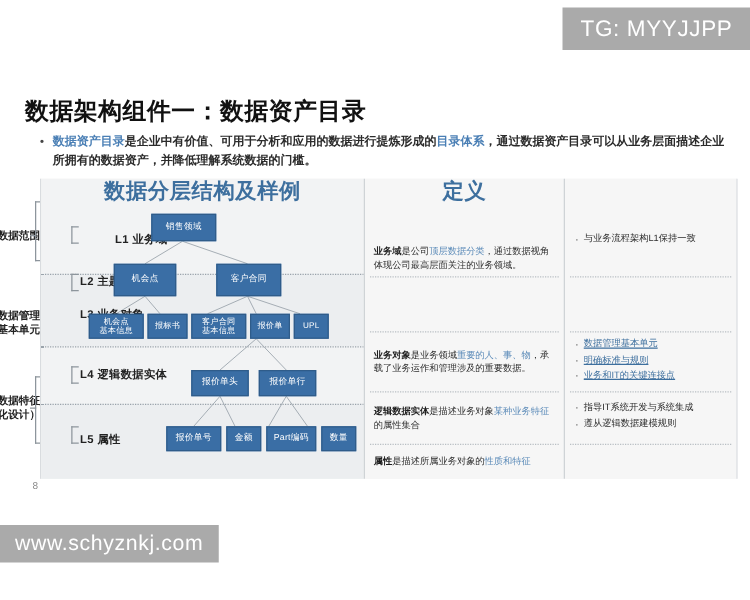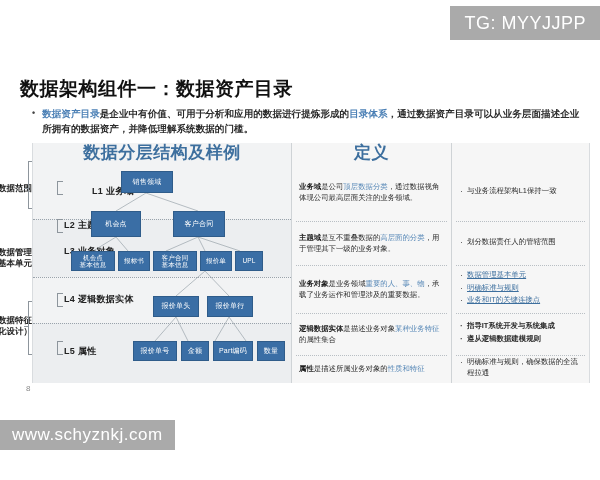--- a/index.html
+++ b/index.html
@@ -231,28 +231,25 @@
       <div class="node" style="left:100px;top:178px;width:44px;height:20px;">报价单号</div>
       <div class="node" style="left:148px;top:178px;width:28px;height:20px;">金额</div>
       <div class="node" style="left:180px;top:178px;width:40px;height:20px;">Part编码</div>
       <div class="node" style="left:224px;top:178px;width:28px;height:20px;">数量</div>
     </div>
   </div>
 
   <div class="col" id="col-def">
     <div class="col-head">定义</div>
 
-    <div class="cell" style="top:20px;height:58px;">
+    <div class="cell" style="top:20px;height:58px;align-items:flex-end;">
       <div class="inner"><span class="b">业务域</span><span>是公司</span><span class="blue">顶层数据分类</span><span>，通过数据视角体现公司最高层面关注的业务领域。</span></div>
     </div>
     <div class="cell-div" style="top:78px;"></div>
 
-    <div class="cell" style="top:78px;height:44px;">
-      <div class="inner"><span class="b">主题域</span><span>是互不重叠数据的</span><span class="blue">高层面的分类</span><span>，用于管理其下一级的业务对象。</span></div>
-    </div>
     <div class="cell-div" style="top:122px;"></div>
 
     <div class="cell" style="top:122px;height:48px;">
       <div class="inner"><span class="b">业务对象</span><span>是业务领域</span><span class="blue">重要的人、事、物</span><span>，承载了业务运作和管理涉及的重要数据。</span></div>
     </div>
     <div class="cell-div" style="top:170px;"></div>
 
     <div class="cell" style="top:170px;height:42px;">
       <div class="inner"><span class="b">逻辑数据实体</span><span>是描述业务对象</span><span class="blue">某种业务特征</span><span>的属性集合</span></div>
     </div>
@@ -265,47 +262,37 @@
 
   <div class="col" id="col-desc">
 
     <div class="cell" style="top:20px;height:58px;">
       <ul class="bl">
           <li><span>与业务流程架构L1保持一致</span></li>
         </ul>
     </div>
     <div class="cell-div" style="top:78px;"></div>
 
-    <div class="cell" style="top:78px;height:44px;">
-      <ul class="bl">
-          <li><span>划分数据责任人的管辖范围</span></li>
-        </ul>
-    </div>
     <div class="cell-div" style="top:122px;"></div>
 
     <div class="cell" style="top:122px;height:48px;">
       <ul class="bl">
           <li><span class="ul">数据管理基本单元</span></li>
           <li><span class="ul">明确标准与规则</span></li>
           <li><span class="ul">业务和IT的关键连接点</span></li>
         </ul>
     </div>
     <div class="cell-div" style="top:170px;"></div>
 
-    <div class="cell" style="top:170px;height:42px;font-weight:bold;">
+    <div class="cell" style="top:170px;height:42px;">
       <ul class="bl">
           <li><span>指导IT系统开发与系统集成</span></li>
           <li><span>遵从逻辑数据建模规则</span></li>
         </ul>
     </div>
     <div class="cell-div" style="top:212px;"></div>
 
-    <div class="cell" style="top:212px;height:28px;">
-      <ul class="bl">
-          <li><span>明确标准与规则，确保数据的全流程拉通</span></li>
-        </ul>
-    </div>
   </div>
 </div>
 
 <div id="pageno">8</div>
 
 <div class="wm" id="wm-bottom">www.schyznkj.com</div>
 
 </body></html>

